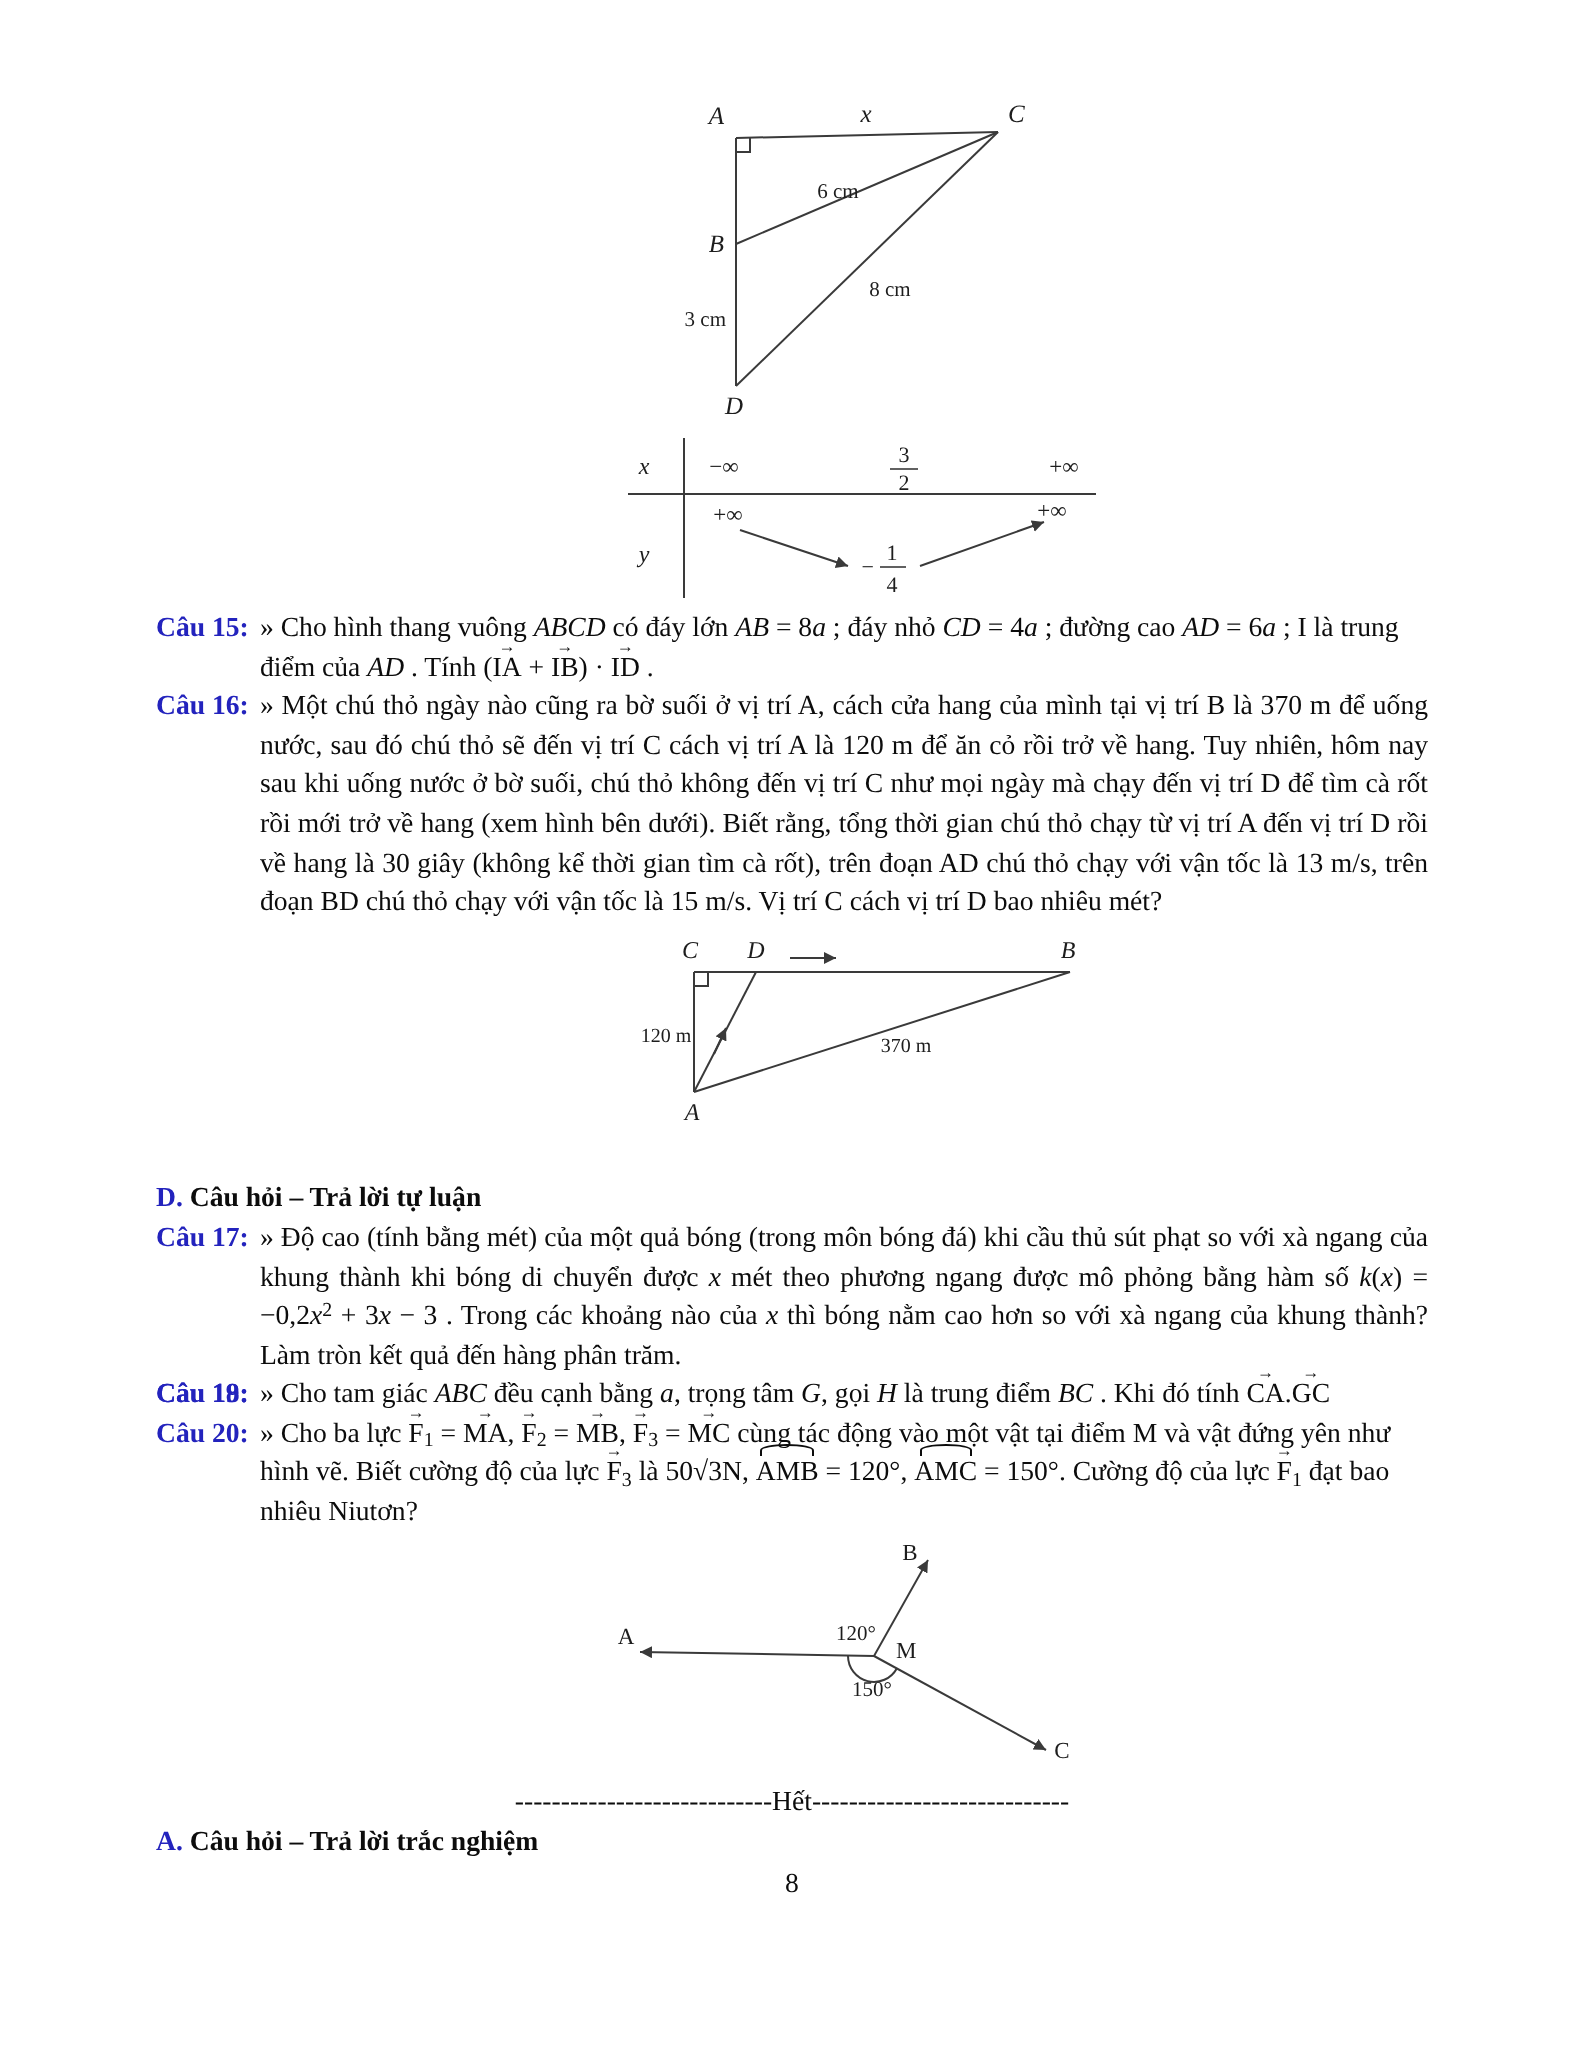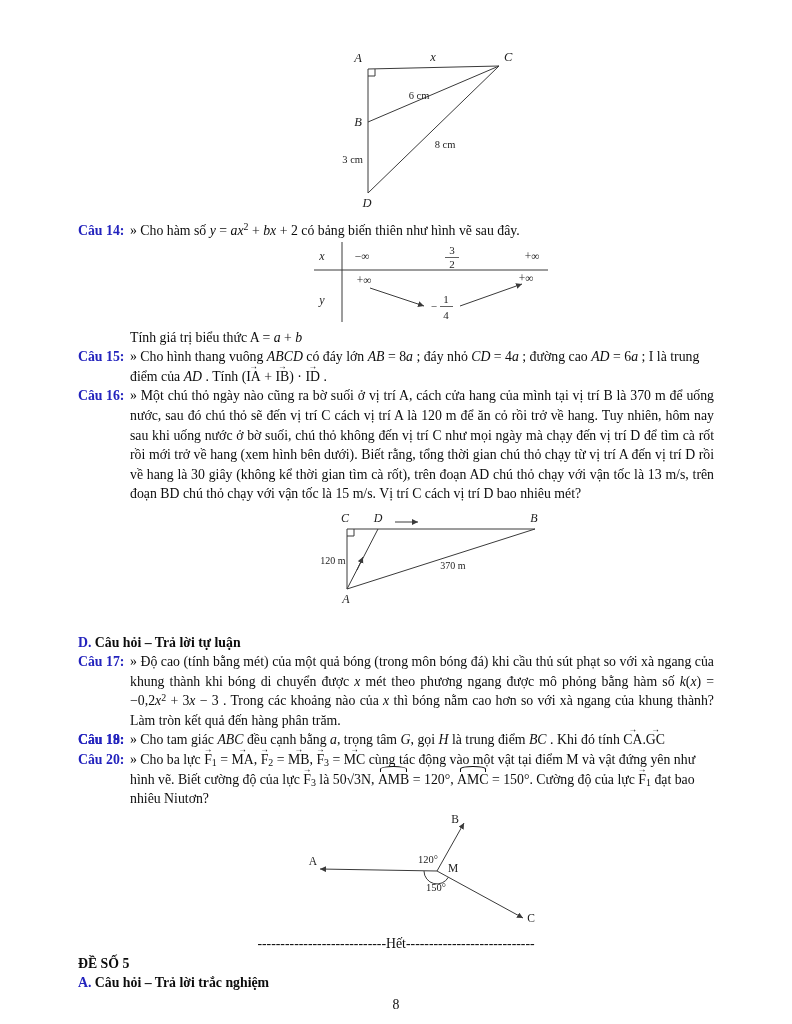--- a/index.html
+++ b/index.html
@@ -46,24 +46,20 @@
         <text class="it" x="98" y="16" text-anchor="middle" font-size="12.5">x</text>
         <text class="it" x="169" y="16" text-anchor="start" font-size="12.5">C</text>
         <text class="it" x="27" y="81" text-anchor="end" font-size="12.5">B</text>
         <text class="it" x="32" y="162" text-anchor="middle" font-size="12.5">D</text>
         <text x="28" y="118" text-anchor="end" font-size="10.5">3 cm</text>
         <text x="84" y="54" text-anchor="middle" font-size="10.5">6 cm</text>
         <text x="110" y="103" text-anchor="middle" font-size="10.5">8 cm</text>
       </svg>
     </div>
 
-    <div class="q" style="margin-top:4px;">
-      <span class="qlabel">Câu 14:</span>
-      <span><span>» Cho hàm số </span><span class="m">y</span><span> = </span><span class="m">ax</span><span class="sup">2</span><span> + </span><span class="m">bx</span><span> + 2 có bảng biến thiên như hình vẽ sau đây.</span></span>
-    </div>
 
     <div class="fig" style="margin:2px 0 0 222px;width:250px;">
       <svg width="250" height="80">
         <defs>
           <marker id="ar3" markerWidth="8" markerHeight="8" refX="6" refY="3" orient="auto">
             <path d="M0,0 L6,3 L0,6 Z" fill="#3a3a3a"></path>
           </marker>
         </defs>
         <g stroke="#3a3a3a" stroke-width="1" fill="none">
           <line x1="42" y1="0" x2="42" y2="80"></line>
@@ -80,23 +76,20 @@
         <text x="232" y="18" text-anchor="middle" font-size="11.5">+∞</text>
         <text class="it" x="22" y="62" text-anchor="middle" font-size="12">y</text>
         <text x="64" y="42" text-anchor="middle" font-size="11.5">+∞</text>
         <text x="226" y="40" text-anchor="middle" font-size="11.5">+∞</text>
         <text x="137" y="68" text-anchor="end" font-size="11">−</text>
         <text x="146" y="61" text-anchor="middle" font-size="11">1</text>
         <text x="146" y="77" text-anchor="middle" font-size="11">4</text>
       </svg>
     </div>
 
-    <div class="cont">
-      <span><span>Tính giá trị biểu thức A = </span><span class="m">a</span><span> + </span><span class="m">b</span></span>
-    </div>
 
     <div class="q">
       <span class="qlabel">Câu 15:</span>
       <span><span>» Cho hình thang vuông </span><span class="m">ABCD</span><span> có đáy lớn </span><span class="m">AB</span><span> = 8</span><span class="m">a</span><span> ; đáy nhỏ </span><span class="m">CD</span><span> = 4</span><span class="m">a</span><span> ; đường cao </span><span class="m">AD</span><span> = 6</span><span class="m">a</span><span> ; I là trung điểm của </span><span class="m">AD</span><span> . Tính (</span><span class="v">IA</span><span> + </span><span class="v">IB</span><span>) · </span><span class="v">ID</span><span> .</span></span>
     </div>
 
     <div class="q just">
       <span class="qlabel">Câu 16:</span>
       <span><span>» Một chú thỏ ngày nào cũng ra bờ suối ở vị trí A, cách cửa hang của mình tại vị trí B là 370 m để uống nước, sau đó chú thỏ sẽ đến vị trí C cách vị trí A là 120 m để ăn cỏ rồi trở về hang. Tuy nhiên, hôm nay sau khi uống nước ở bờ suối, chú thỏ không đến vị trí C như mọi ngày mà chạy đến vị trí D để tìm cà rốt rồi mới trở về hang (xem hình bên dưới). Biết rằng, tổng thời gian chú thỏ chạy từ vị trí A đến vị trí D rồi về hang là 30 giây (không kể thời gian tìm cà rốt), trên đoạn AD chú thỏ chạy với vận tốc là 13 m/s, trên đoạn BD chú thỏ chạy với vận tốc là 15 m/s. Vị trí C cách vị trí D bao nhiêu mét?</span></span>
     </div>
@@ -168,23 +161,20 @@
         <text x="148" y="61" text-anchor="start" font-size="11.5">M</text>
         <text x="128" y="52" text-anchor="middle" font-size="10.5">120°</text>
         <text x="136" y="80" text-anchor="middle" font-size="10.5">150°</text>
       </svg>
     </div>
 
     <div class="sep" style="margin-top:2px;">
       <span>----------------------------Hết----------------------------</span>
     </div>
 
-    <div class="desso">
-      <span>ĐỀ SỐ 5</span>
-    </div>
 
     <div class="sec">
       <span class="pre">A.</span><span> Câu hỏi – Trả lời trắc nghiệm</span>
     </div>
 
     <div class="pageno">
       <span>8</span>
     </div>
 
   </div>

